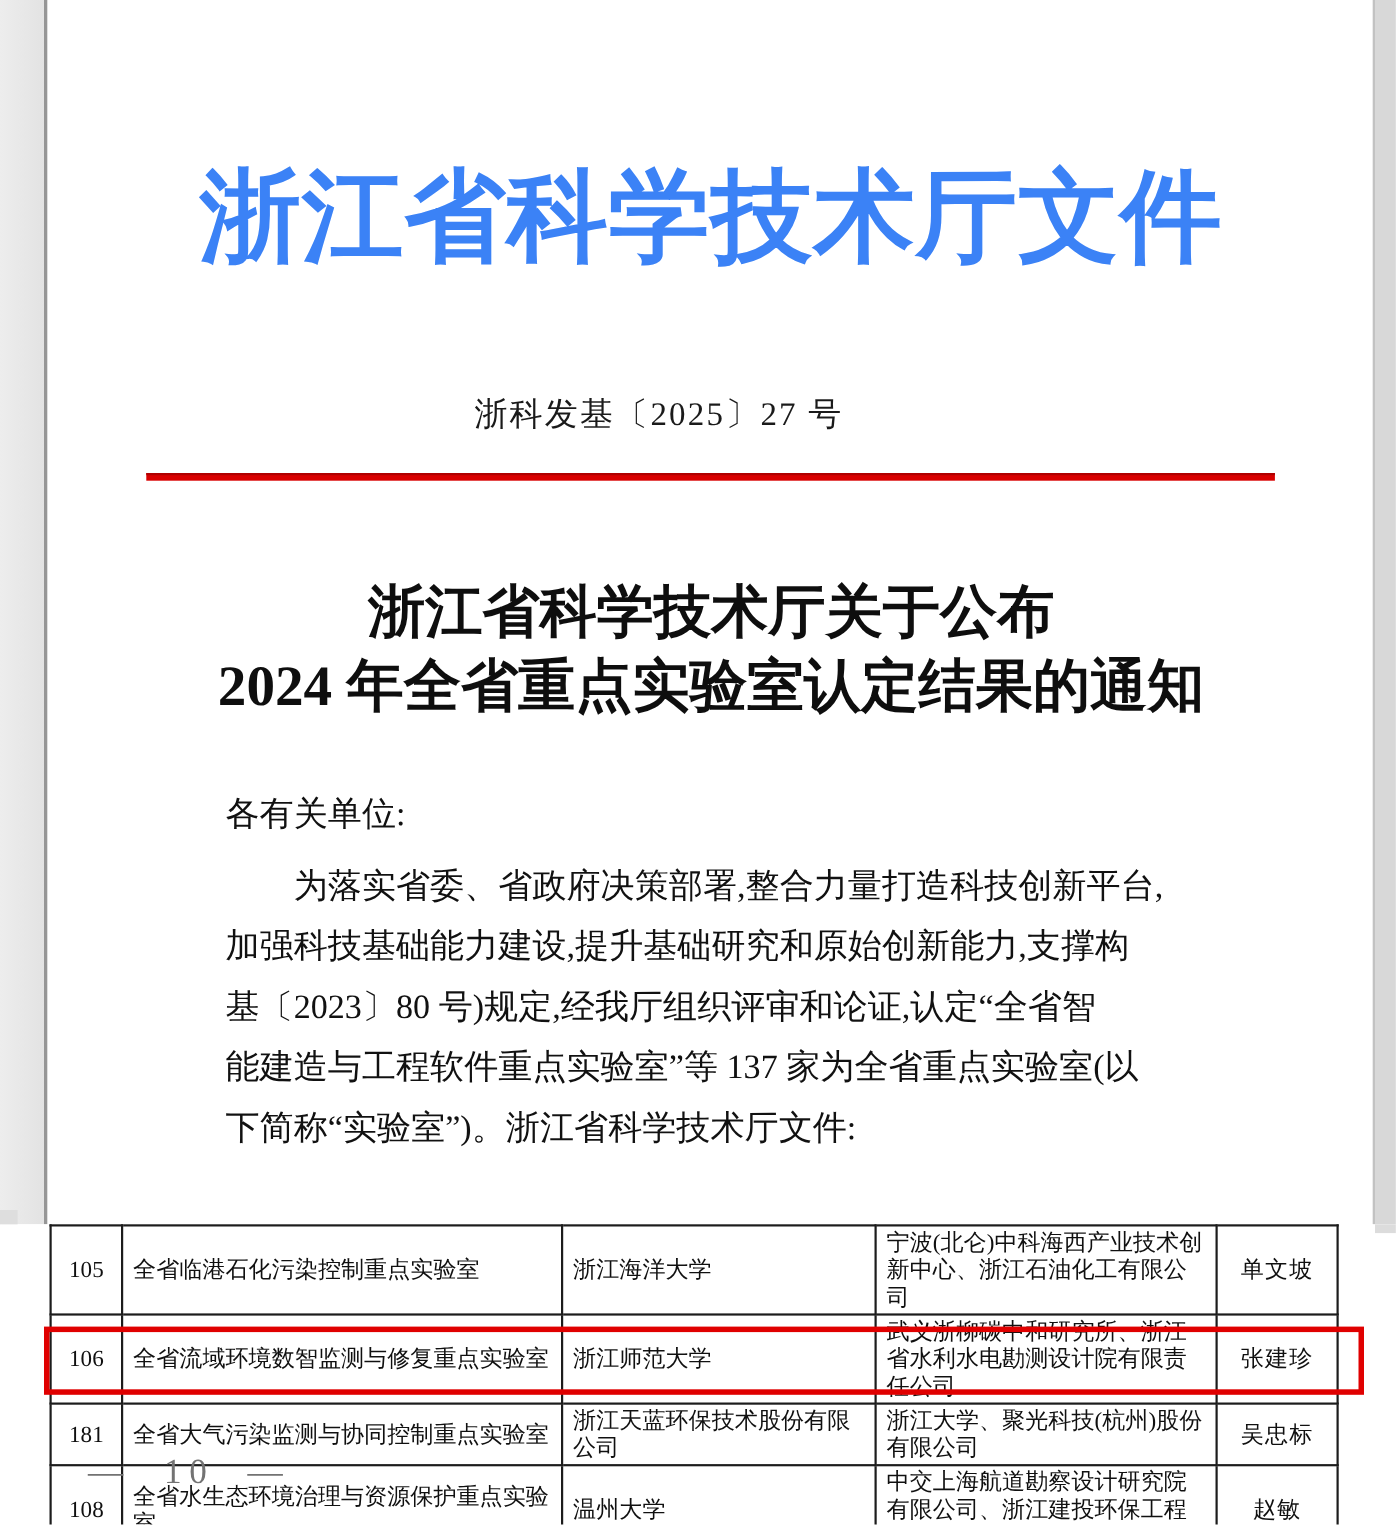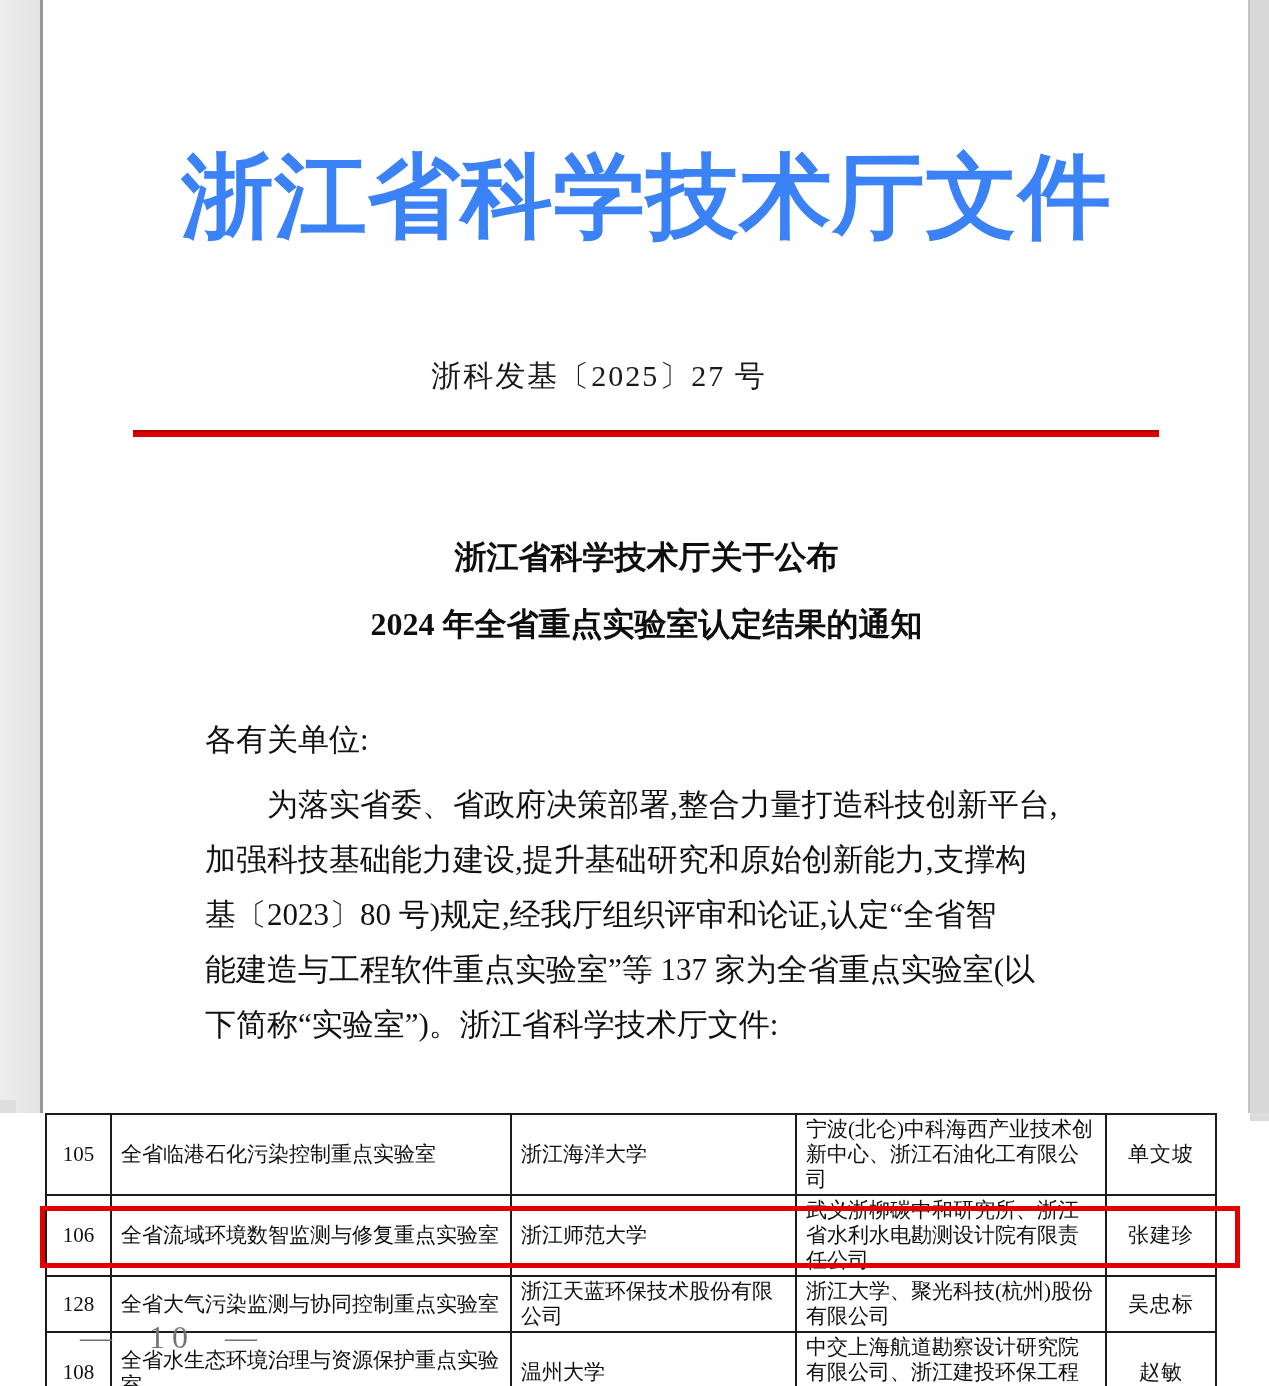--- a/index.html
+++ b/index.html
@@ -14,21 +14,21 @@
     background:linear-gradient(to right,#ededed,#e3e3e3);border-right:3px solid #969696;}
   .right-strip{position:absolute;top:0;right:0;width:19px;height:1113px;
     background:#d8d8d8;border-left:2px solid #c2c2c2;}
   .doc-title{position:absolute;top:138px;left:43px;width:1207px;text-align:center;
     font-size:92px;line-height:118px;font-weight:bold;color:#3b82f6;letter-spacing:1px;white-space:nowrap;}
   .doc-number{position:absolute;top:356px;left:43px;width:1112px;text-align:center;
     font-size:30px;color:#1a1a1a;letter-spacing:2px;font-family:Liberation Serif, serif;}
   .red-rule{position:absolute;top:430px;left:133px;width:1026px;height:7px;
     background:#d90000;border-top:2px solid #b00000;box-sizing:border-box;}
   .subtitle{position:absolute;top:524px;left:43px;width:1207px;text-align:center;
-    font-weight:bold;font-size:32px;line-height:67px;color:#0e0e0e;}
+    font-weight:bold;font-size:52px;line-height:67px;color:#0e0e0e;}
   .doc-body{position:absolute;top:712px;left:205px;width:905px;
     font-size:31px;line-height:55px;color:#111111;}
   .salutation{margin-bottom:10px;}
   .body-line{white-space:nowrap;}
   .body-line.indent{padding-left:62px;}
   
   .table-section{position:absolute;top:1113px;left:0;width:1269px;height:273px;background:#ffffff;}
   .gray-notch-left{position:absolute;top:-13px;left:0;width:16px;height:13px;background:#dedede;}
   .gray-notch-right{position:absolute;top:0;right:0;width:19px;height:8px;background:#dcdcdc;}
   table.lab-table{position:absolute;top:0;left:45px;width:1170px;border-collapse:collapse;
@@ -94,21 +94,21 @@
         <td class="c-director">单文坡</td>
       </tr>
       <tr class="r-106">
         <td class="c-no">106</td>
         <td class="c-lab">全省流域环境数智监测与修复重点实验室</td>
         <td class="c-unit">浙江师范大学</td>
         <td class="c-partners">武义浙柳碳中和研究所、浙江省水利水电勘测设计院有限责任公司</td>
         <td class="c-director">张建珍</td>
       </tr>
       <tr class="r-107">
-        <td class="c-no">128</td>
+        <td class="c-no">181</td>
         <td class="c-lab">全省大气污染监测与协同控制重点实验室</td>
         <td class="c-unit">浙江天蓝环保技术股份有限公司</td>
         <td class="c-partners">浙江大学、聚光科技(杭州)股份有限公司</td>
         <td class="c-director">吴忠标</td>
       </tr>
       <tr class="r-108">
         <td class="c-no">108</td>
         <td class="c-lab">全省水生态环境治理与资源保护重点实验室</td>
         <td class="c-unit">温州大学</td>
         <td class="c-partners">中交上海航道勘察设计研究院有限公司、浙江建投环保工程有限公司</td>

